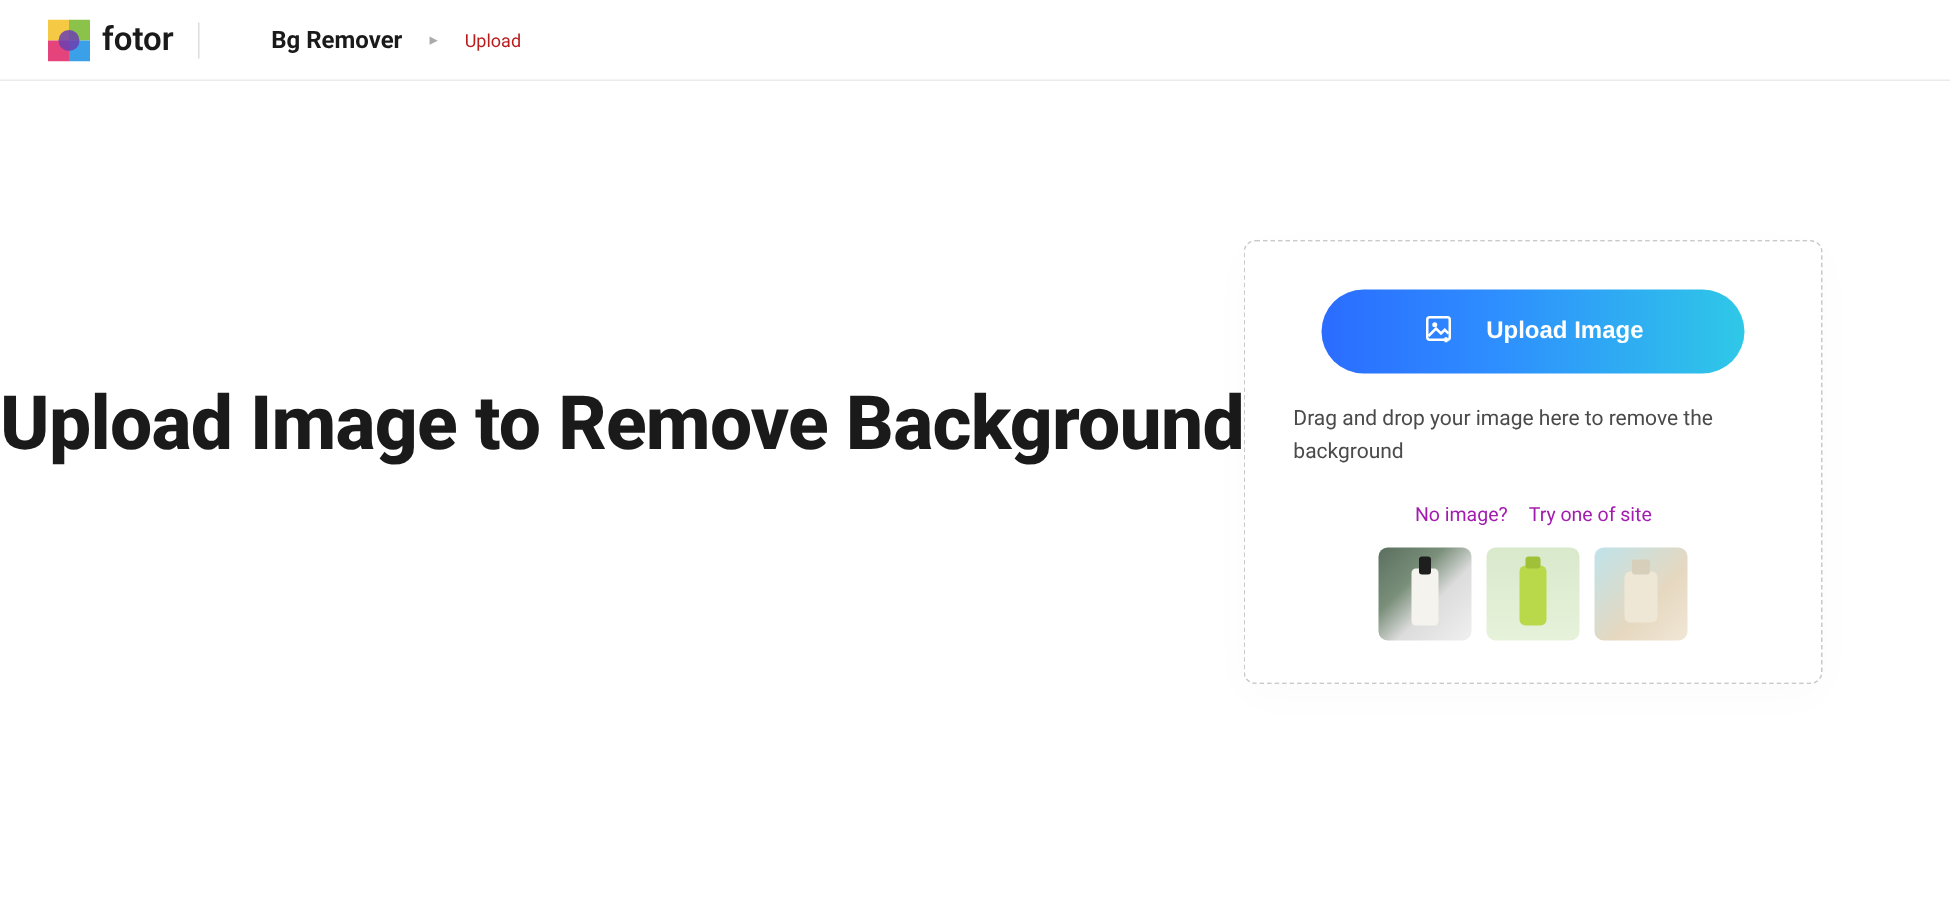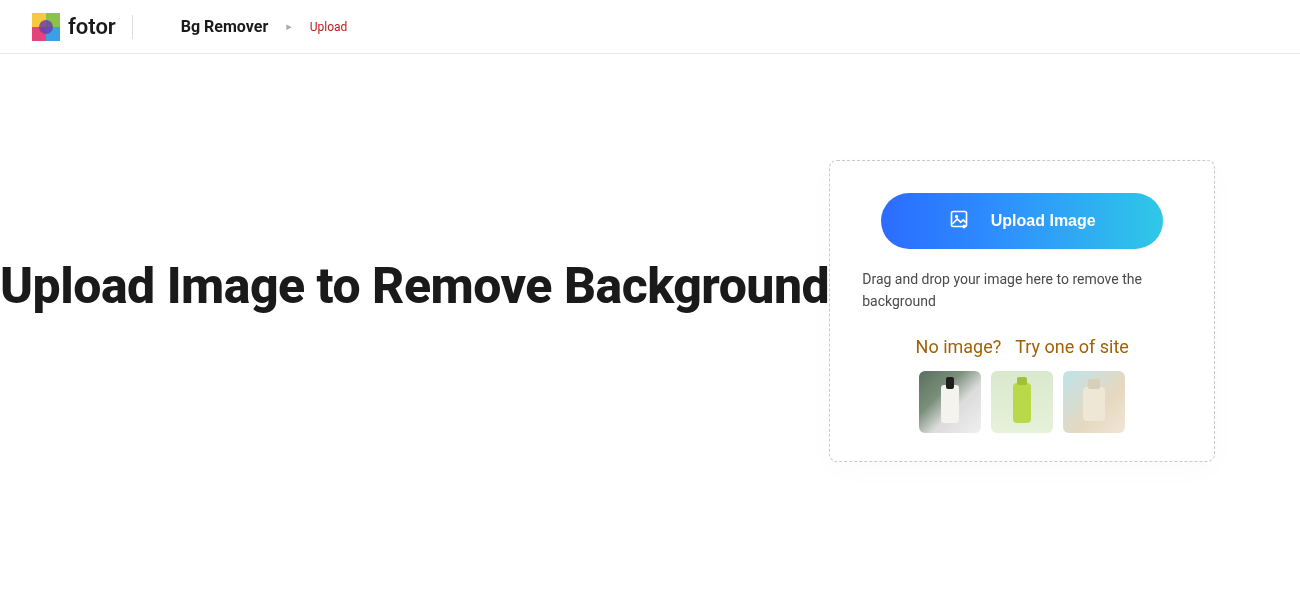--- a/index.html
+++ b/index.html
@@ -103,22 +103,22 @@
       font-size: 14px;
       color: #4a4a4a;
       text-align: left;
       line-height: 1.55;
       max-width: 320px;
     }
     .sample-row {
       margin-top: 24px;
       display: flex;
       gap: 14px;
-      font-size: 18px;
-      color: #a16207;
+      font-size: 13px;
+      color: #a21caf;
     }
     .thumbs {
       margin-top: 14px;
       display: flex;
       gap: 10px;
     }
     .thumb {
       width: 62px;
       height: 62px;
       border-radius: 6px;

